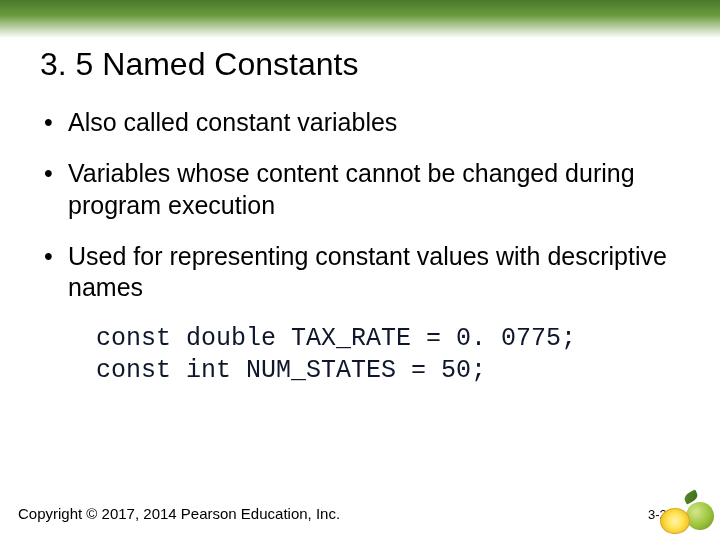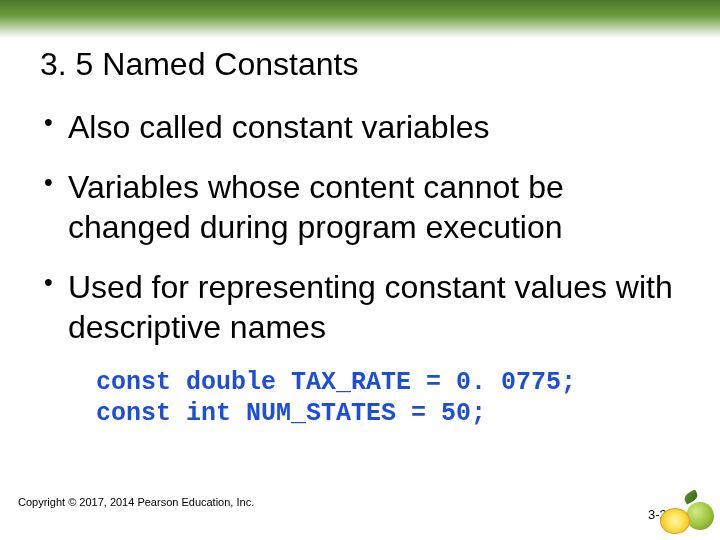--- a/index.html
+++ b/index.html
@@ -29,48 +29,48 @@
     margin-top: 16px;
     margin-bottom: 24px;
   }
   ul.bullets {
     list-style: none;
     padding-left: 0;
   }
   ul.bullets > li {
     position: relative;
     padding-left: 28px;
-    font-size: 32px;
+    font-size: 25px;
     line-height: 1.25;
     color: #000;
     margin-bottom: 20px;
   }
   ul.bullets > li::before {
     content: "•";
     position: absolute;
     left: 4px;
     top: 0;
     font-size: 25px;
     color: #000;
   }
   .code-block {
     font-family: "Courier New", Courier, monospace;
-    font-weight: bold;
+    font-weight: normal;
     font-size: 25px;
-    color: #1d4ed8;
+    color: #0f172a;
     white-space: pre;
     margin-left: 56px;
     line-height: 1.25;
     margin-bottom: 18px;
   }
   .copyright {
     position: absolute;
-    bottom: 32px;
+    bottom: 18px;
     left: 18px;
-    font-size: 11px;
+    font-size: 15px;
     color: #000;
   }
   .pagenum {
     position: absolute;
     bottom: 18px;
     right: 46px;
     font-size: 13px;
     color: #000;
   }
   .citrus {

